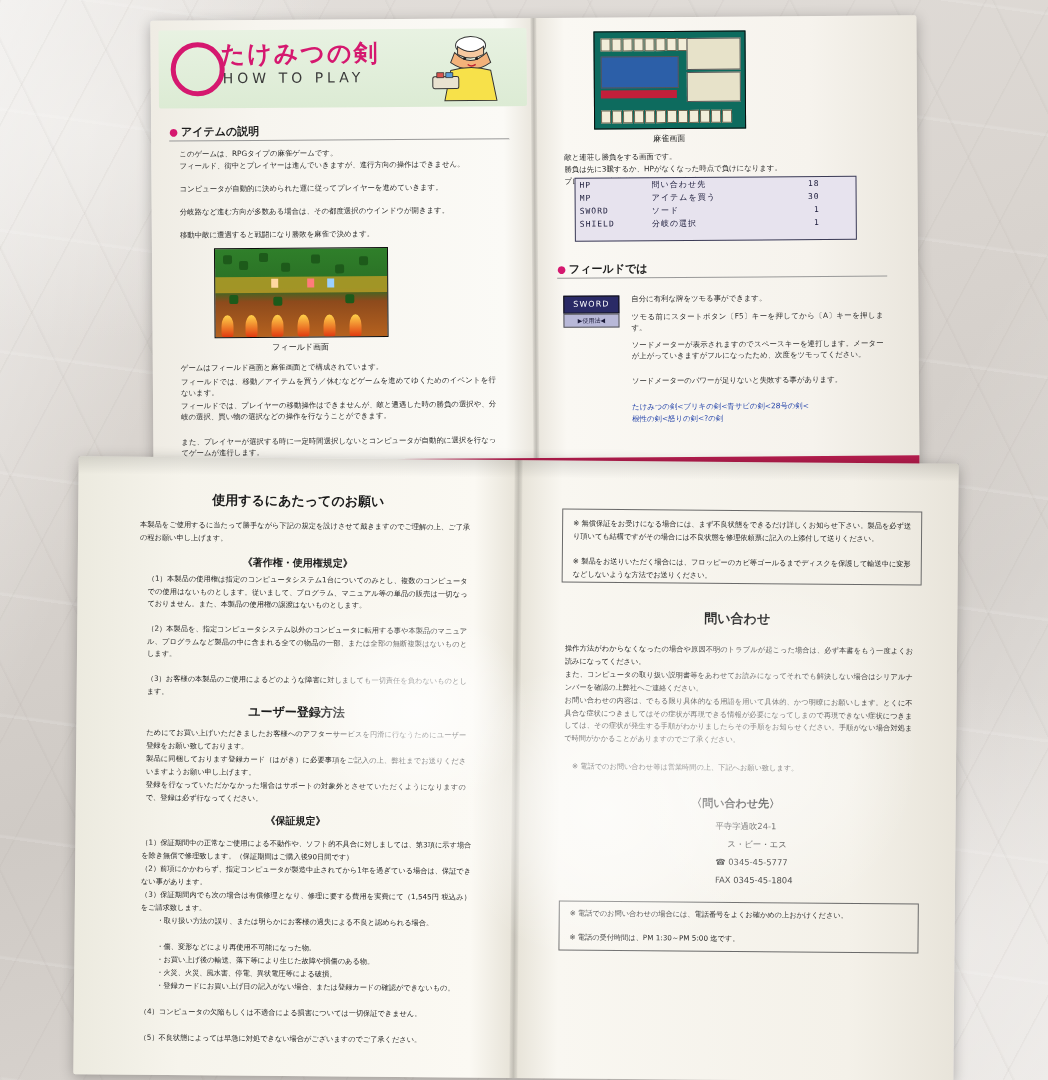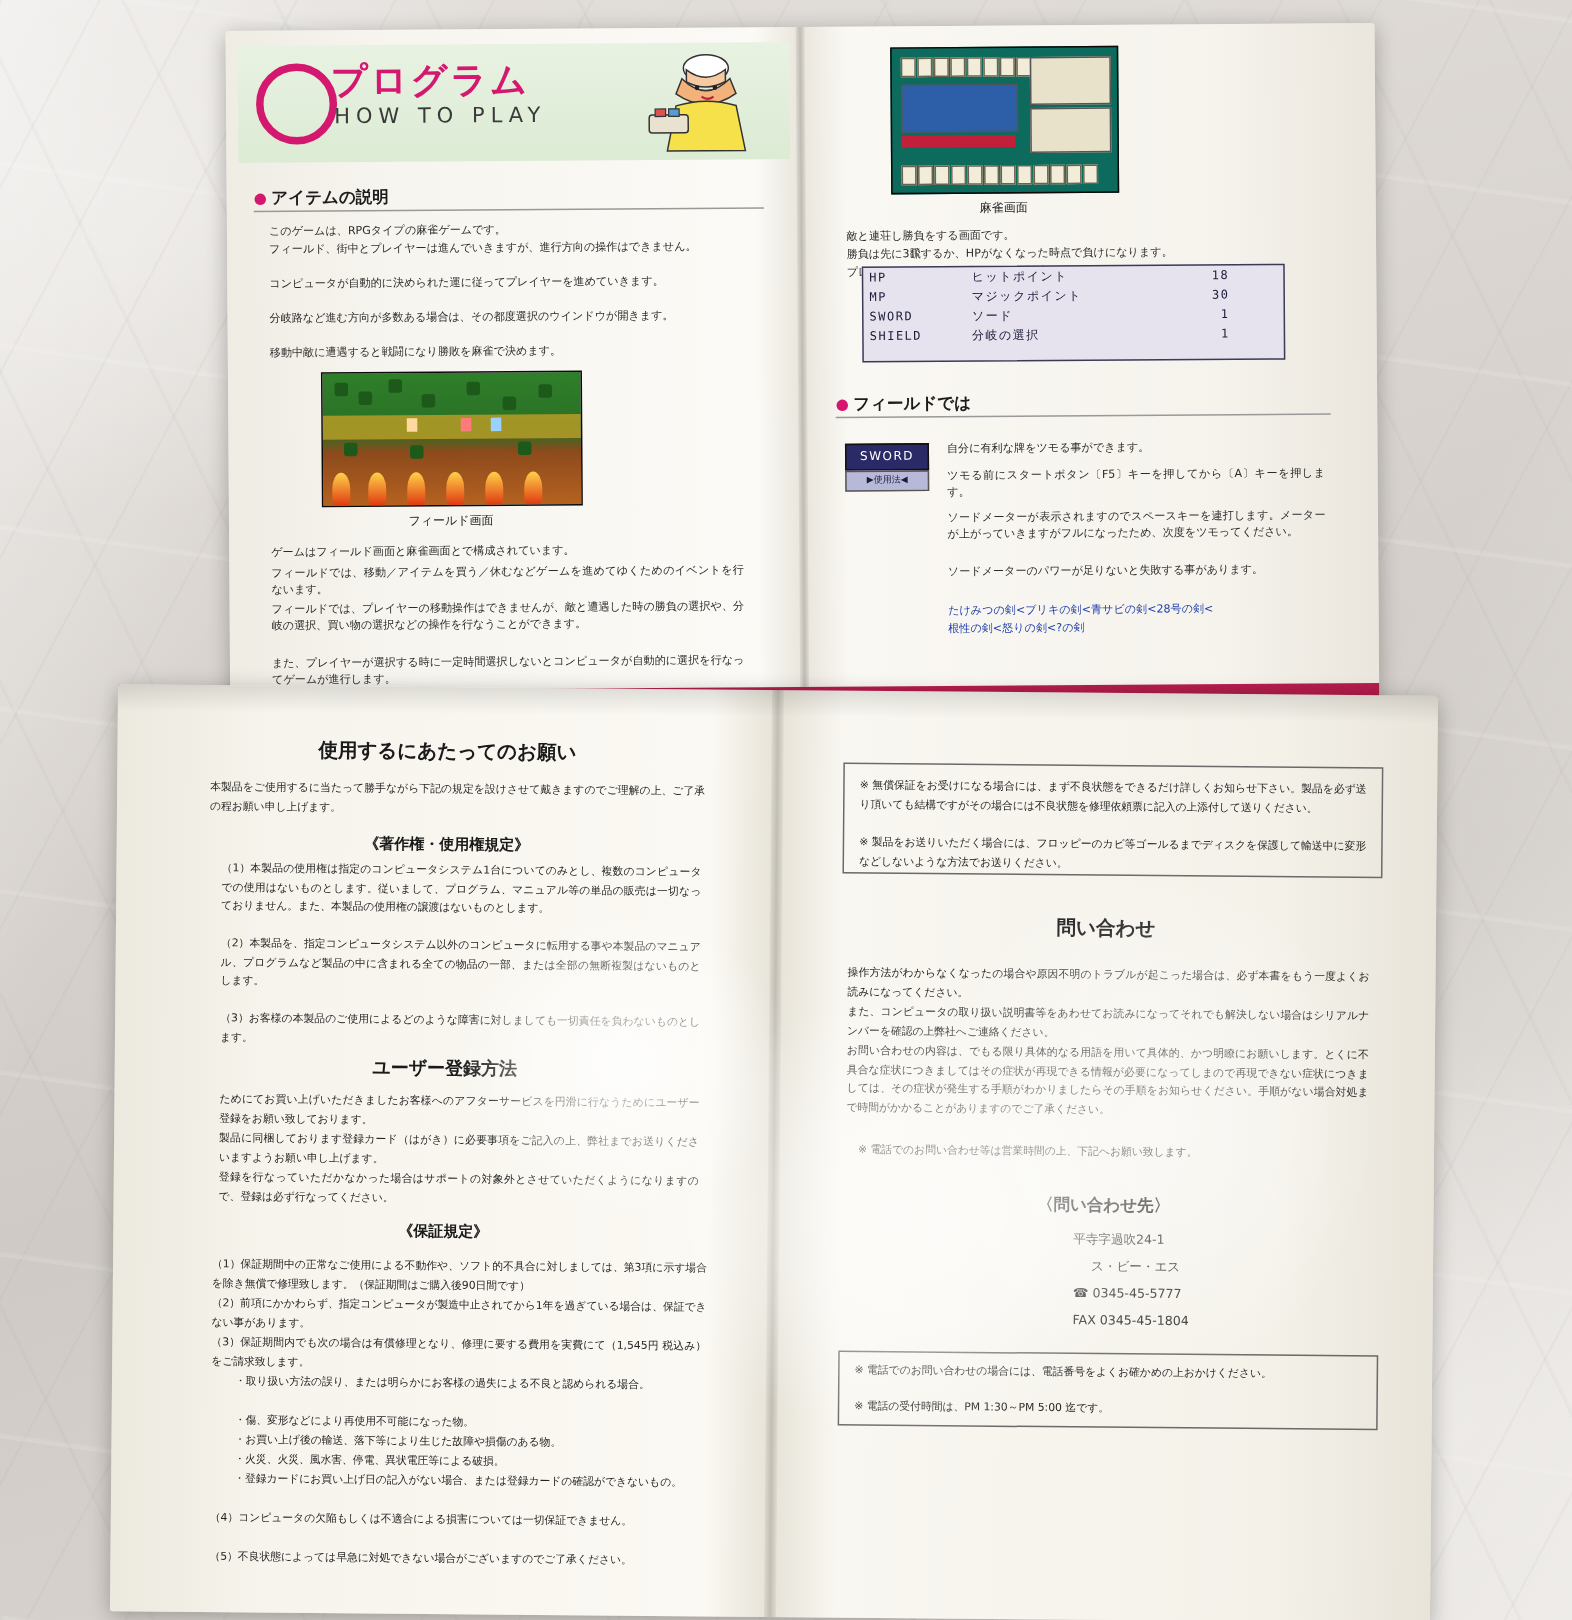--- a/index.html
+++ b/index.html
@@ -196,21 +196,21 @@
 
 <div id="marble"></div>
 
 <div class="spread" id="spread-top">
   <div class="gutter"></div>
 
   <div class="page" id="page6">
 
     <div class="howto-head">
       <div class="howto-ring"></div>
-      <div class="howto-jp">プログラム</div>
+      <div class="howto-jp">たけみつの剣</div>
       <div class="howto-en">HOW TO PLAY</div>
       <svg class="chef" viewBox="0 0 86 72">
         <ellipse cx="46" cy="13" rx="15" ry="9" fill="#ffffff" stroke="#333" stroke-width="1"></ellipse>
         <path d="M33 14 q13 10 26 0 v8 q-13 7 -26 0 z" fill="#f6c9a0" stroke="#333" stroke-width="1"></path>
         <path d="M30 20 q16 16 32 0 l4 10 q-20 14 -40 0 z" fill="#f3b27a" stroke="#333" stroke-width="1"></path>
         <circle cx="40" cy="26" r="1.6" fill="#222"></circle>
         <circle cx="52" cy="26" r="1.6" fill="#222"></circle>
         <path d="M43 32 q4 3 8 0" stroke="#b23" stroke-width="1.4" fill="none"></path>
         <path d="M26 38 q20 -6 40 0 l6 30 h-52 z" fill="#f7e14a" stroke="#333" stroke-width="1"></path>
         <rect x="8" y="44" width="26" height="12" rx="2" fill="#e9e2d0" stroke="#333" stroke-width="1"></rect>
@@ -295,26 +295,26 @@
 
     <div class="body-jp" style="left:30px;top:134px;width:320px;">敵と連荘し勝負をする画面です。</div>
     <div class="body-jp" style="left:30px;top:146px;width:320px;">勝負は先に3飜するか、HPがなくなった時点で負けになります。</div>
     <div class="body-jp" style="left:30px;top:158px;width:320px;">プレイヤーの初期値は下記のように設定されています。</div>
 
     <div class="stat-box">
       <table>
         <tbody>
             <tr>
           <td>HP</td>
-          <td>ヒットポイント</td>
+          <td>問い合わせ先</td>
           <td class="val">18</td>
         </tr>
         <tr>
           <td>MP</td>
-          <td>マジックポイント</td>
+          <td>アイテムを買う</td>
           <td class="val">30</td>
         </tr>
         <tr>
           <td>SWORD</td>
           <td>ソード</td>
           <td class="val">1</td>
         </tr>
         <tr>
           <td>SHIELD</td>
           <td>分岐の選択</td>

